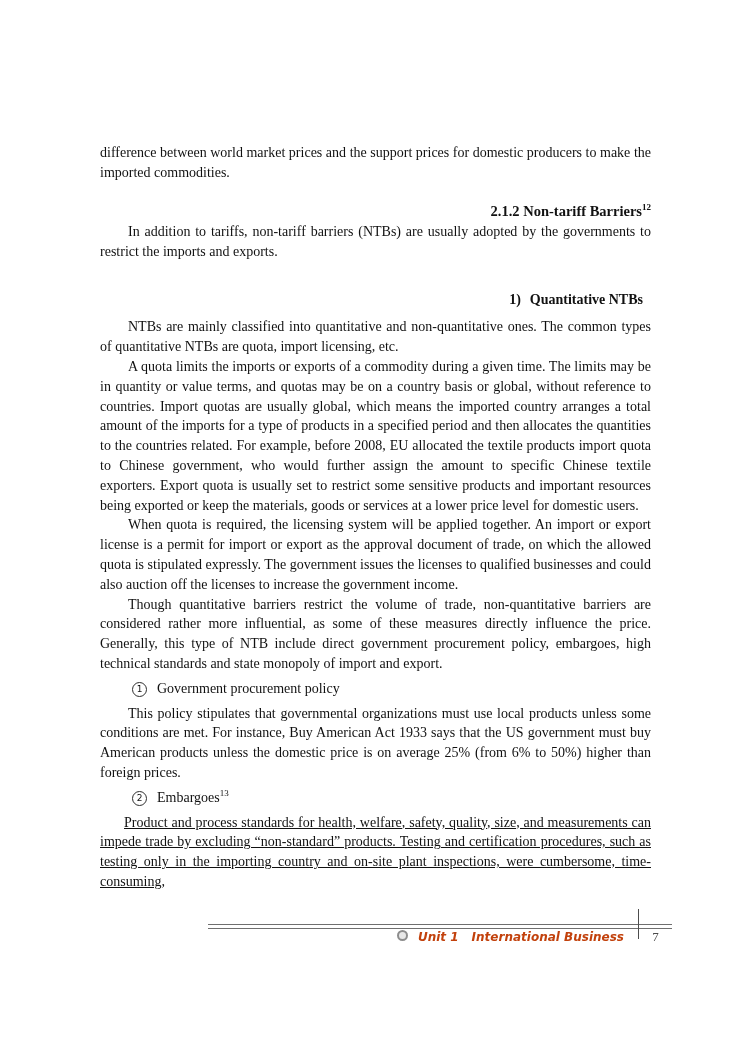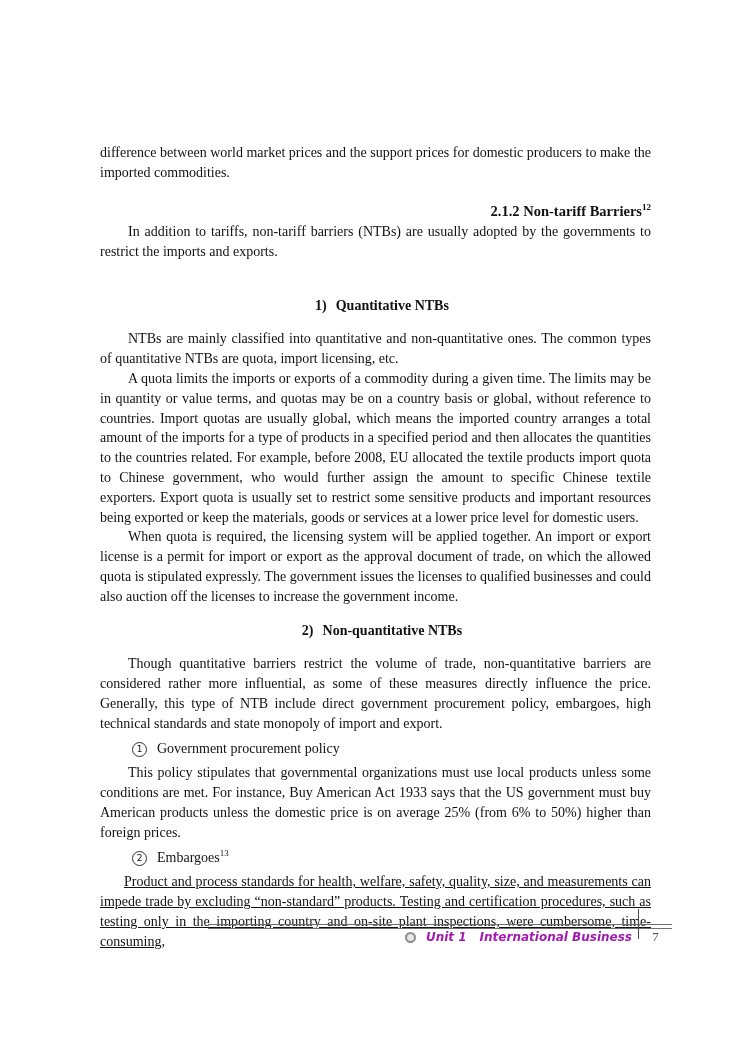--- a/index.html
+++ b/index.html
@@ -24,23 +24,23 @@
   .para.small-indent{text-indent:24px;text-decoration:underline;}
   .gap{height:19.8px;}
   .heading{
     margin:0;
     font-weight:bold;
     font-size:14.5px;
     text-align:right;
     text-indent:0;
   }
   .subheading{
-    margin:14px;
+    margin:8px;
     font-weight:bold;
-    text-align:center;
+    text-align:right;
     padding-left:13px;
   }
   .subheading .marker{margin-right:9px;}
   .item{
     margin:5px;
     text-align:left;
     padding-left:27px;
   }
   .circle-num{
     display:inline-block;
@@ -64,30 +64,30 @@
     border-bottom:1px solid #6f6f6f;
   }
   #footer-divider{
     position:absolute;
     left:638px;top:909px;
     width:1px;height:30px;
     background:#4d4d4d;
   }
   #footer-caption{
     position:absolute;
-    left:208px;top:930px;
+    left:200px;top:930px;
     width:424px;
     display:flex;
     justify-content:flex-end;
-    align-items:center;
+    align-items:flex-start;
     font-family:"DejaVu Sans","Liberation Sans",sans-serif;
     font-style:italic;
     font-weight:bold;
     font-size:12px;
-    color:#a21caf;
+    color:#c2410c;
     white-space:nowrap;
   }
   #ring-icon{
     display:inline-block;
     width:7px;height:7px;
     border:2px solid #8d8d8d;
     border-radius:50%;
     background:#e8e8e8;
     margin-right:10px;
     flex:0 0 auto;
@@ -111,21 +111,20 @@
   <div id="doc-body">
       <p class="para noindent">difference between world market prices and the support prices for domestic producers to make the imported commodities.</p>
       <div class="gap"></div>
       <p class="heading">2.1.2 Non-tariff Barriers<sup>12</sup></p>
       <p class="para">In addition to tariffs, non-tariff barriers (NTBs) are usually adopted by the governments to restrict the imports and exports.</p>
       <div class="gap"></div>
       <p class="subheading"><span class="marker">1)</span><span>Quantitative NTBs</span></p>
       <p class="para">NTBs are mainly classified into quantitative and non-quantitative ones. The common types of quantitative NTBs are quota, import licensing, etc.</p>
       <p class="para">A quota limits the imports or exports of a commodity during a given time. The limits may be in quantity or value terms, and quotas may be on a country basis or global, without reference to countries. Import quotas are usually global, which means the imported country arranges a total amount of the imports for a type of products in a specified period and then allocates the quantities to the countries related. For example, before 2008, EU allocated the textile products import quota to Chinese government, who would further assign the amount to specific Chinese textile exporters. Export quota is usually set to restrict some sensitive products and important resources being exported or keep the materials, goods or services at a lower price level for domestic users.</p>
       <p class="para">When quota is required, the licensing system will be applied together. An import or export license is a permit for import or export as the approval document of trade, on which the allowed quota is stipulated expressly. The government issues the licenses to qualified businesses and could also auction off the licenses to increase the government income.</p>
-      <p class="subheading"><span class="marker">2)</span><span>Non-quantitative NTBs</span></p>
       <p class="para">Though quantitative barriers restrict the volume of trade, non-quantitative barriers are considered rather more influential, as some of these measures directly influence the price. Generally, this type of NTB include direct government procurement policy, embargoes, high technical standards and state monopoly of import and export.</p>
       <p class="item"><span class="circle-num">1</span><span>Government procurement policy</span></p>
       <p class="para">This policy stipulates that governmental organizations must use local products unless some conditions are met. For instance, Buy American Act 1933 says that the US government must buy American products unless the domestic price is on average 25% (from 6% to 50%) higher than foreign prices.</p>
       <p class="item"><span class="circle-num">2</span><span>Embargoes</span><sup>13</sup></p>
       <p class="para small-indent">Product and process standards for health, welfare, safety, quality, size, and measurements can impede trade by excluding “non-standard” products. Testing and certification procedures, such as testing only in the importing country and on-site plant inspections, were cumbersome, time-consuming,</p>
     </div>
 
   <div id="footer-rule"></div>
   <div id="footer-divider"></div>
 

